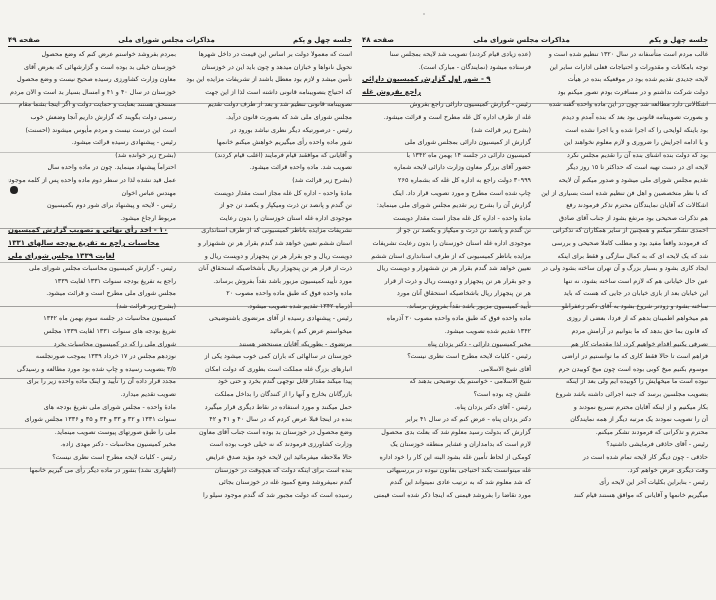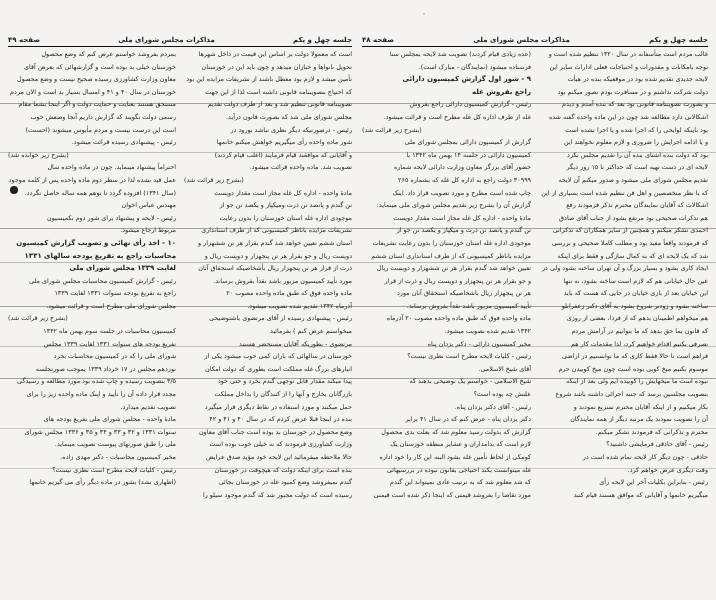--- a/index.html
+++ b/index.html
@@ -24,22 +24,22 @@
   .columns {
     position: absolute; top: 48px; left: 8px; right: 6px; bottom: 8px;
     display: flex; flex-direction: row-reverse; gap: 8px;
   }
   .page.right .columns { left: 4px; right: 8px; }
   .col {
     flex: 1; direction: rtl; text-align: justify;
     font-size: 6.4px; line-height: 12.6px; overflow: hidden;
   }
   .col .line { display: block; white-space: nowrap; overflow: hidden; text-align: right; }
-  .col .center { text-align: left; }
-  .col .heading { text-align: right; font-weight: bold; font-size: 7px; }
+  .col .center { text-align: right; }
+  .col .heading { text-align: left; font-weight: bold; font-size: 7px; text-decoration: underline; }
   .speaker { font-weight: normal; }
   .rule { position: absolute; left: 0; right: 0; height: 1px; background: rgba(60,60,60,0.45); }
   .scan-mark { position: absolute; width: 8px; height: 8px; border-radius: 50%; background: #222; }
   .speck { position:absolute; background:#888; width:2px; height:2px; border-radius:50%; opacity:.5;}
 </style>
 </head>
 <body>
 
 <div class="spread">
 
@@ -93,21 +93,20 @@
           <span class="line">خوزستان خیلی بد بوده است و گزارشهائی که بعرض آقای</span>
           <span class="line">معاون وزارت کشاورزی رسیده صحیح نیست و وضع محصول</span>
           <span class="line">خوزستان در سال ۴۰ و ۴۱ و امسال بسیار بد است و الان مردم</span>
           <span class="line">مستحق هستند بعنایت و حمایت دولت و اگر اینجا بشما مقام</span>
           <span class="line">رسمی دولت بگویند که گزارش داریم آنجا وضعش خوب</span>
           <span class="line">است این درست نیست و مردم مأیوس میشوند (احسنت)</span>
           <span class="line"><span class="speaker">رئیس</span> - پیشنهادی رسیده قرائت میشود.</span>
           <span class="line center">(بشرح زیر خوانده شد)</span>
           <span class="line">احتراماً پیشنهاد مینماید. چون در ماده واحده سال</span>
           <span class="line">عمل قید نشده لذا در سطر دوم ماده واحده پس از کلمه موجودی</span>
-          <span class="line">(سال ۱۳۴۱) افزوده گردد تا توهم همه ساله حاصل نگردد.</span>
           <span class="line">مهندس عباس اخوان</span>
           <span class="line"><span class="speaker">رئیس</span> - لایحه و پیشنهاد برای شور دوم بکمیسیون</span>
           <span class="line">مربوط ارجاع میشود.</span>
           <span class="line heading">۱۰ - اخذ رأی نهائی و تصویب گزارش کمیسیون</span>
           <span class="line heading">محاسبات راجع به تفریغ بودجه سالهای ۱۳۳۱</span>
           <span class="line heading">لغایت ۱۳۳۹ مجلس شورای ملی</span>
           <span class="line"><span class="speaker">رئیس</span> - گزارش کمیسیون محاسبات مجلس شورای ملی</span>
           <span class="line">راجع به تفریغ بودجه سنوات ۱۳۳۱ لغایت ۱۳۳۹</span>
           <span class="line">مجلس شورای ملی مطرح است و قرائت میشود.</span>
           <span class="line center">(بشرح زیر قرائت شد)</span>
@@ -133,22 +132,22 @@
       <span>جلسه چهل و یکم</span>
       <span>مذاکرات مجلس شورای ملی</span>
       <span>صفحه ۴۸</span>
     </div>
     <div class="columns">
       <div class="col" id="rp-c0">
           <span class="line">غالب مردم است متأسفانه در سال ۱۳۲۰ تنظیم شده است و</span>
           <span class="line">توجه بامکانات و مقدورات و احتیاجات فعلی ادارات سایر این</span>
           <span class="line">لایحه جدیدی تقدیم شده بود در موقعیکه بنده در هیأت</span>
           <span class="line">دولت شرکت نداشتم و در مسافرت بودم تصور میکنم بود</span>
+          <span class="line">اشکالاتی دارد مطالعه شد چون در این ماده واحده گفته شده</span>
           <span class="line">و بصورت تصویبنامه قانونی بود بعد که بنده آمدم و دیدم</span>
-          <span class="line">اشکالاتی دارد مطالعه شد چون در این ماده واحده گفته شده</span>
           <span class="line">بود باینکه لوایحی را که اجرا شده و یا اجرا نشده است</span>
           <span class="line">و یا ادامه اجرایش را ضروری و لازم معلوم نخواهند این</span>
           <span class="line">بود که دولت بنده اشنای بنده آن را تقدیم مجلس نکرد</span>
           <span class="line">لایحه ای در دست تهیه است که حداکثر تا ۱۵ روز دیگر</span>
           <span class="line">تقدیم مجلس شورای ملی میشود و صدور میکنم آن لایحه</span>
           <span class="line">که با نظر متخصصین و اهل فن تنظیم شده است بسیاری از این</span>
           <span class="line">اشکالات که آقایان نمایندگان محترم تذکر فرمودند رفع</span>
           <span class="line">هم تذکرات صحیحی بود مرتفع بشود از جناب آقای صادق</span>
           <span class="line">احمدی تشکر میکنم و همچنین از سایر همکاران که تذکراتی</span>
           <span class="line">که فرمودند واقعاً مفید بود و مطلب کاملا صحیحی و بررسی</span>

